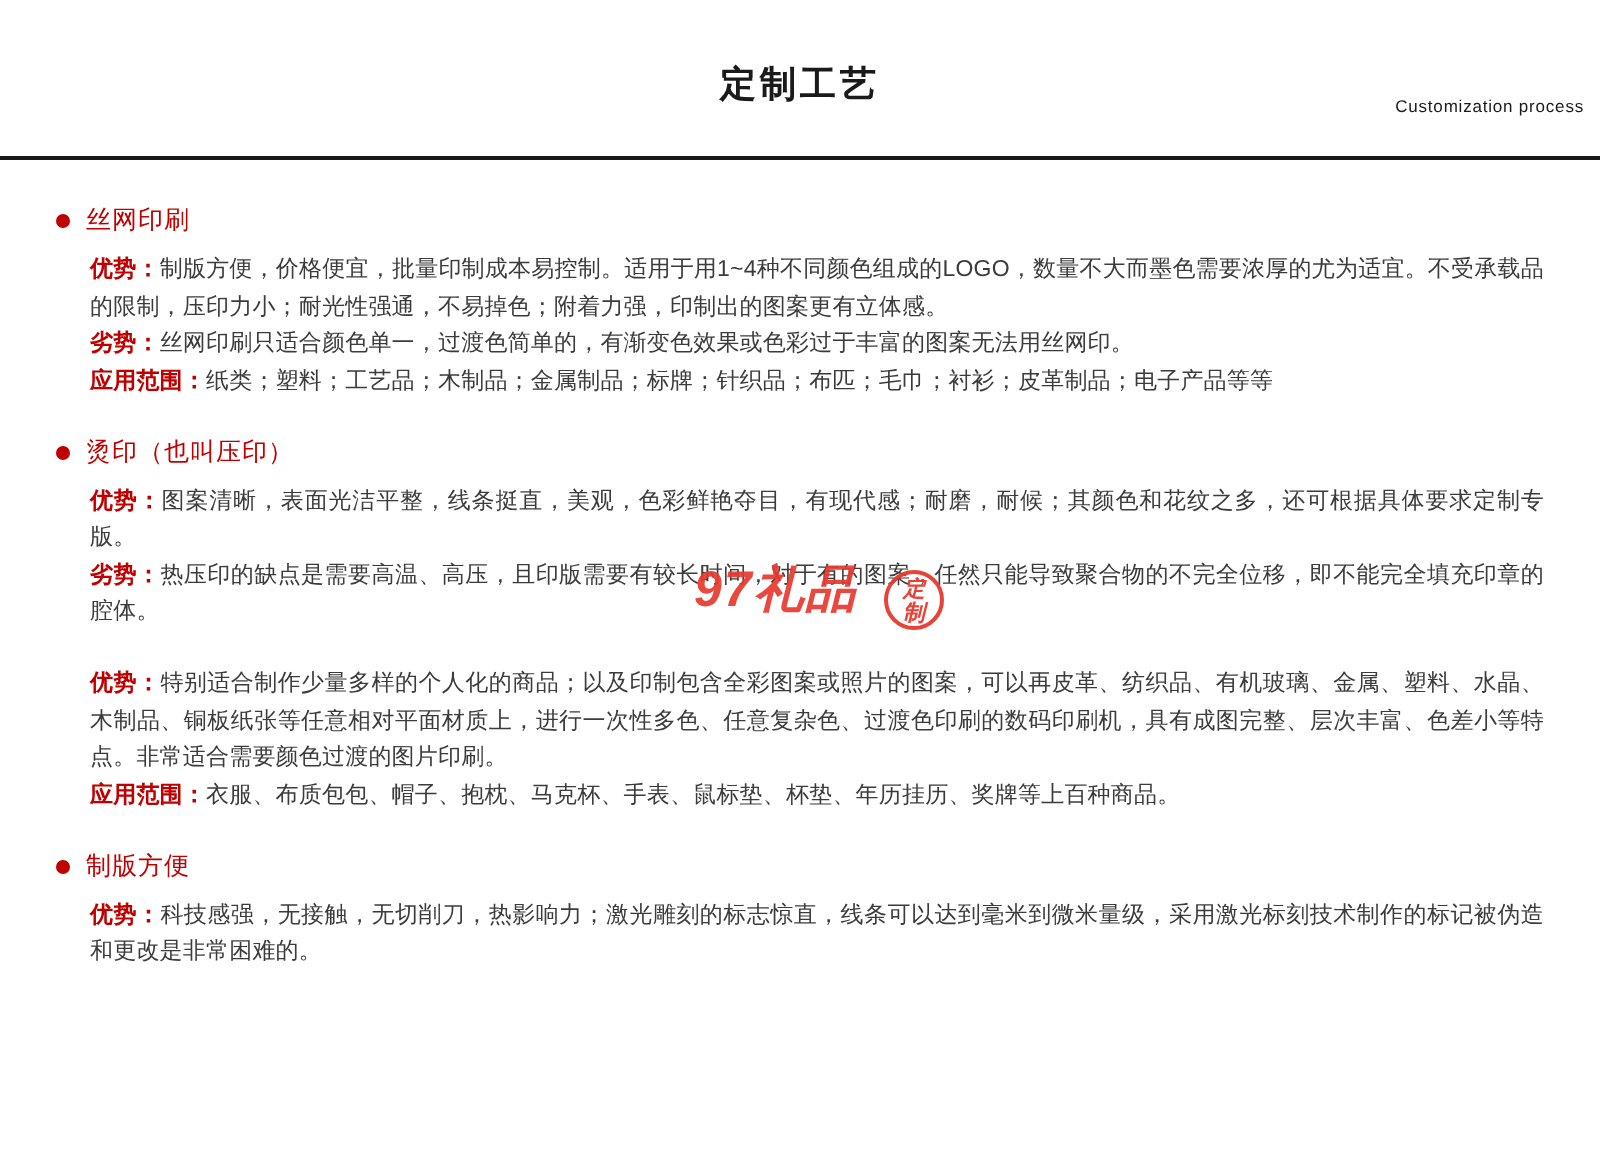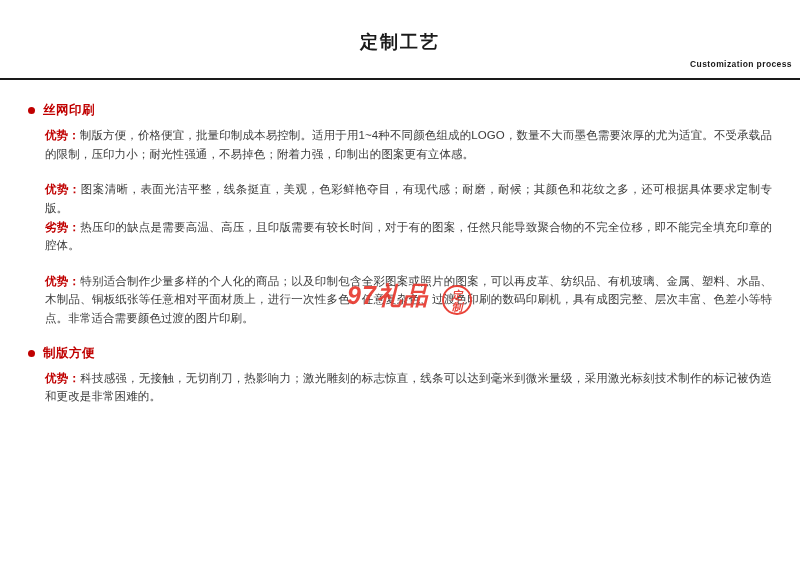--- a/index.html
+++ b/index.html
@@ -30,23 +30,23 @@
   .header-title {
     text-align: center;
     font-size: 18px;
     font-weight: bold;
     color: #1a1a1a;
     letter-spacing: 2px;
   }
   .header-sub {
     position: absolute;
     right: 8px;
-    top: 59px;
+    top: 48px;
     font-size: 8.5px;
-    font-weight: bold;
+    font-weight: normal;
     color: #1a1a1a;
     letter-spacing: 0.4px;
   }
   .header-rule {
     position: absolute;
     left: 0;
     right: 0;
     top: 78px;
     height: 2px;
     background: #1a1a1a;
@@ -66,21 +66,21 @@
   .bullet {
     width: 7px;
     height: 7px;
     border-radius: 50%;
     background: #c00000;
     margin-right: 8px;
     flex: 0 0 auto;
   }
   .sec-title {
     font-size: 12.5px;
-    font-weight: bold;
+    font-weight: normal;
     color: #c00000;
     letter-spacing: 0.5px;
   }
   .para {
     font-size: 11.5px;
     line-height: 1.62;
     color: #3b3b3b;
     padding-left: 17px;
     text-align: justify;
     letter-spacing: 0.1px;
@@ -138,34 +138,47 @@
   <div class="content">
 
     <div class="section">
       <div class="sec-head">
         <span class="bullet"></span>
         <span class="sec-title">丝网印刷</span>
       </div>
       <div class="para">
         <span class="lead">优势：</span><span>制版方便，价格便宜，批量印制成本易控制。适用于用1~4种不同颜色组成的LOGO，数量不大而墨色需要浓厚的尤为适宜。不受承载品的限制，压印力小；耐光性强通，不易掉色；附着力强，印制出的图案更有立体感。</span>
       </div>
-    </div>
-
-    <div class="section">
+      <div class="para">
+        <span class="lead">劣势：</span><span>丝网印刷只适合颜色单一，过渡色简单的，有渐变色效果或色彩过于丰富的图案无法用丝网印。</span>
+      </div>
+      <div class="para">
+        <span class="lead">应用范围：</span><span>纸类；塑料；工艺品；木制品；金属制品；标牌；针织品；布匹；毛巾；衬衫；皮革制品；电子产品等等</span>
+      </div>
+    </div>
+
+    <div class="section">
+      <div class="sec-head">
+        <span class="bullet"></span>
+        <span class="sec-title">烫印（也叫压印）</span>
+      </div>
       <div class="para">
         <span class="lead">优势：</span><span>图案清晰，表面光洁平整，线条挺直，美观，色彩鲜艳夺目，有现代感；耐磨，耐候；其颜色和花纹之多，还可根据具体要求定制专版。</span>
       </div>
       <div class="para">
         <span class="lead">劣势：</span><span>热压印的缺点是需要高温、高压，且印版需要有较长时间，对于有的图案，任然只能导致聚合物的不完全位移，即不能完全填充印章的腔体。</span>
       </div>
     </div>
 
     <div class="section">
       <div class="para">
         <span class="lead">优势：</span><span>特别适合制作少量多样的个人化的商品；以及印制包含全彩图案或照片的图案，可以再皮革、纺织品、有机玻璃、金属、塑料、水晶、木制品、铜板纸张等任意相对平面材质上，进行一次性多色、任意复杂色、过渡色印刷的数码印刷机，具有成图完整、层次丰富、色差小等特点。非常适合需要颜色过渡的图片印刷。</span>
+      </div>
+      <div class="para">
+        <span class="lead">应用范围：</span><span>衣服、布质包包、帽子、抱枕、马克杯、手表、鼠标垫、杯垫、年历挂历、奖牌等上百种商品。</span>
       </div>
     </div>
 
     <div class="section">
       <div class="sec-head">
         <span class="bullet"></span>
         <span class="sec-title">制版方便</span>
       </div>
       <div class="para">
         <span class="lead">优势：</span><span>科技感强，无接触，无切削刀，热影响力；激光雕刻的标志惊直，线条可以达到毫米到微米量级，采用激光标刻技术制作的标记被伪造和更改是非常困难的。</span>

